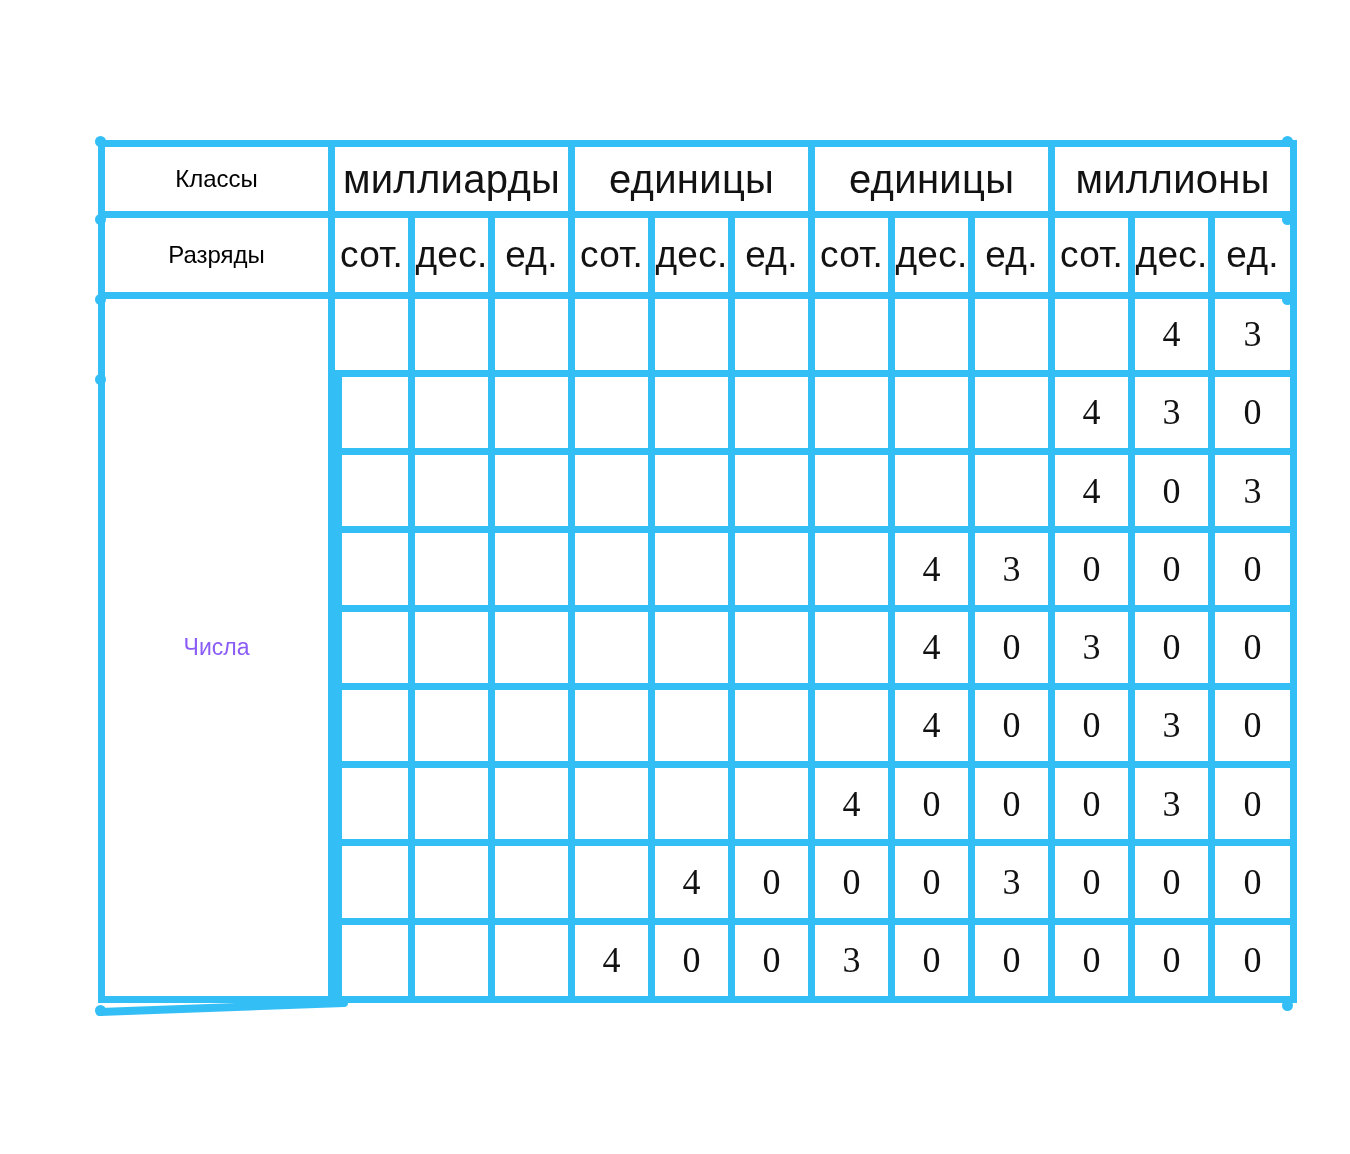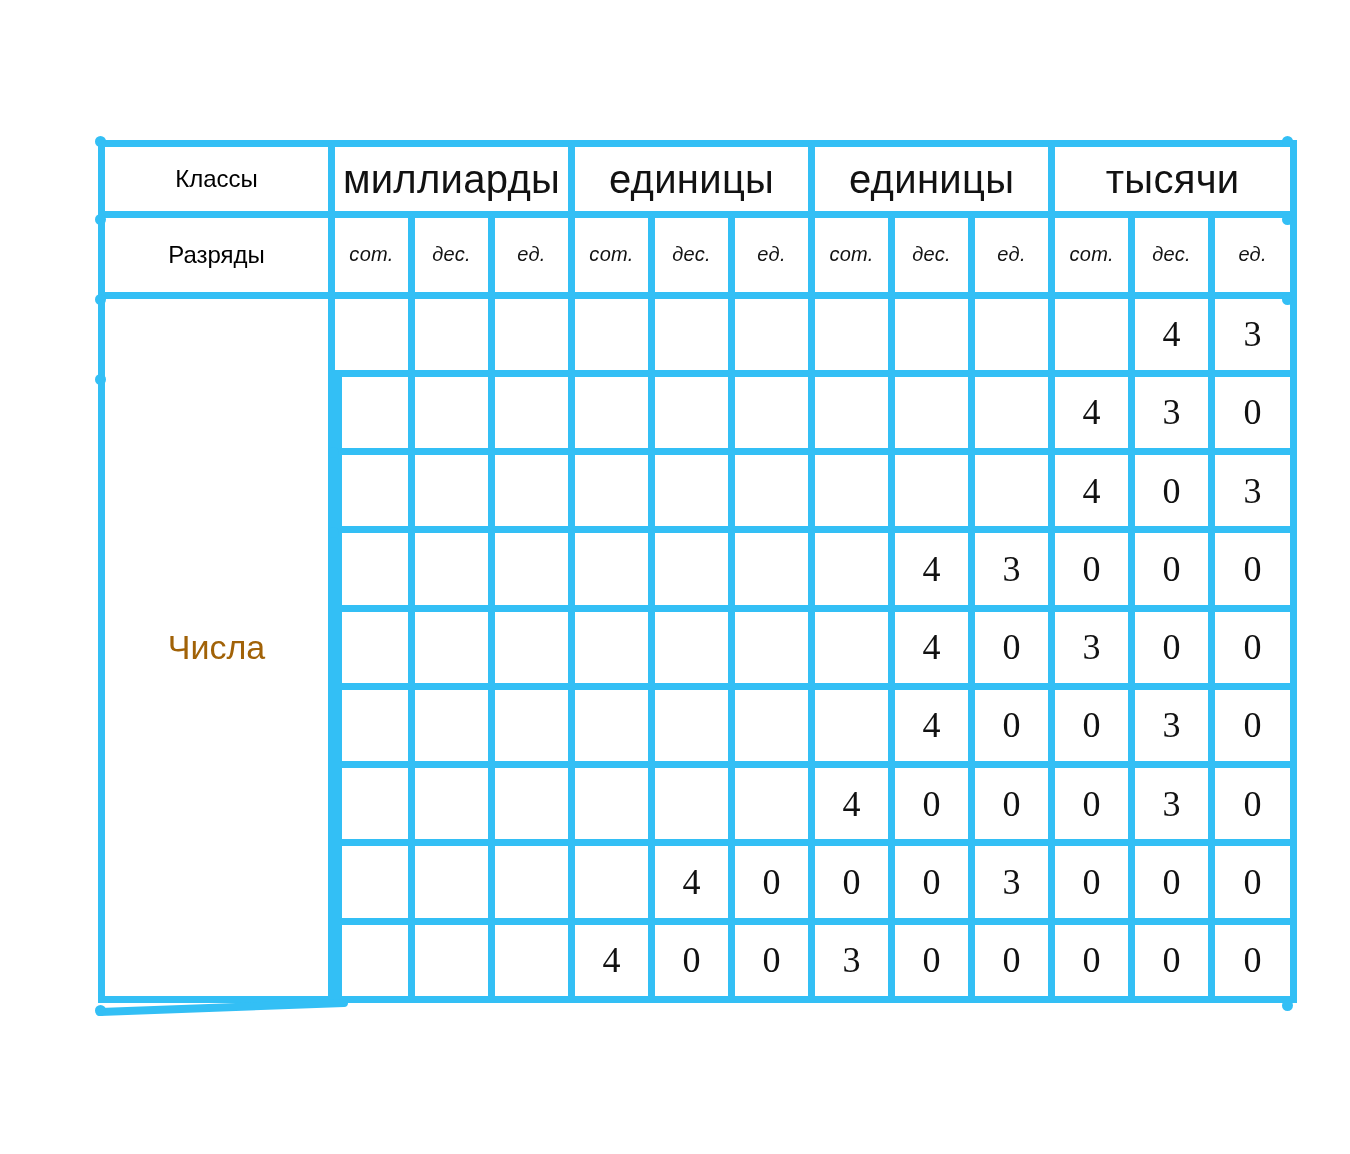--- a/index.html
+++ b/index.html
@@ -63,30 +63,30 @@
   
   .hdr-class,
   .hdr-rank,
   .lbl-cell {
     font-family: "Liberation Sans", sans-serif;
     font-size: 30px;
     color: #121212;
     letter-spacing: 0.3px;
   }
   .hdr-class { font-size: 40px; }
-  .hdr-rank  { font-size: 20px; font-style: italic; }
+  .hdr-rank  { font-size: 37px; }
 
   .corner-classes,
   .corner-ranks {
     font-size: 24px;
   }
 
   .numbers-label {
-    font-size: 34px;
-    color: #a16207;
+    font-size: 23px;
+    color: #8b5cf6;
   }
 
   
   .digit {
     font-family: "Liberation Serif", serif;
     font-size: 36px;
     color: #111111;
   }
 
   
@@ -142,21 +142,21 @@
         <col class="c-dig-w">
     </colgroup>
 
     <tbody>
 
       <tr class="row-classes">
         <td class="corner-classes">Классы</td>
         <td class="hdr-class" colspan="3">миллиарды</td>
         <td class="hdr-class" colspan="3">единицы</td>
         <td class="hdr-class" colspan="3">единицы</td>
-        <td class="hdr-class" colspan="3">тысячи</td>
+        <td class="hdr-class" colspan="3">миллионы</td>
       </tr>
 
       <tr class="row-ranks">
         <td class="corner-ranks">Разряды</td>
         <td class="hdr-rank">сот.</td>
         <td class="hdr-rank">дес.</td>
         <td class="hdr-rank">ед.</td>
         <td class="hdr-rank">сот.</td>
         <td class="hdr-rank">дес.</td>
         <td class="hdr-rank">ед.</td>

